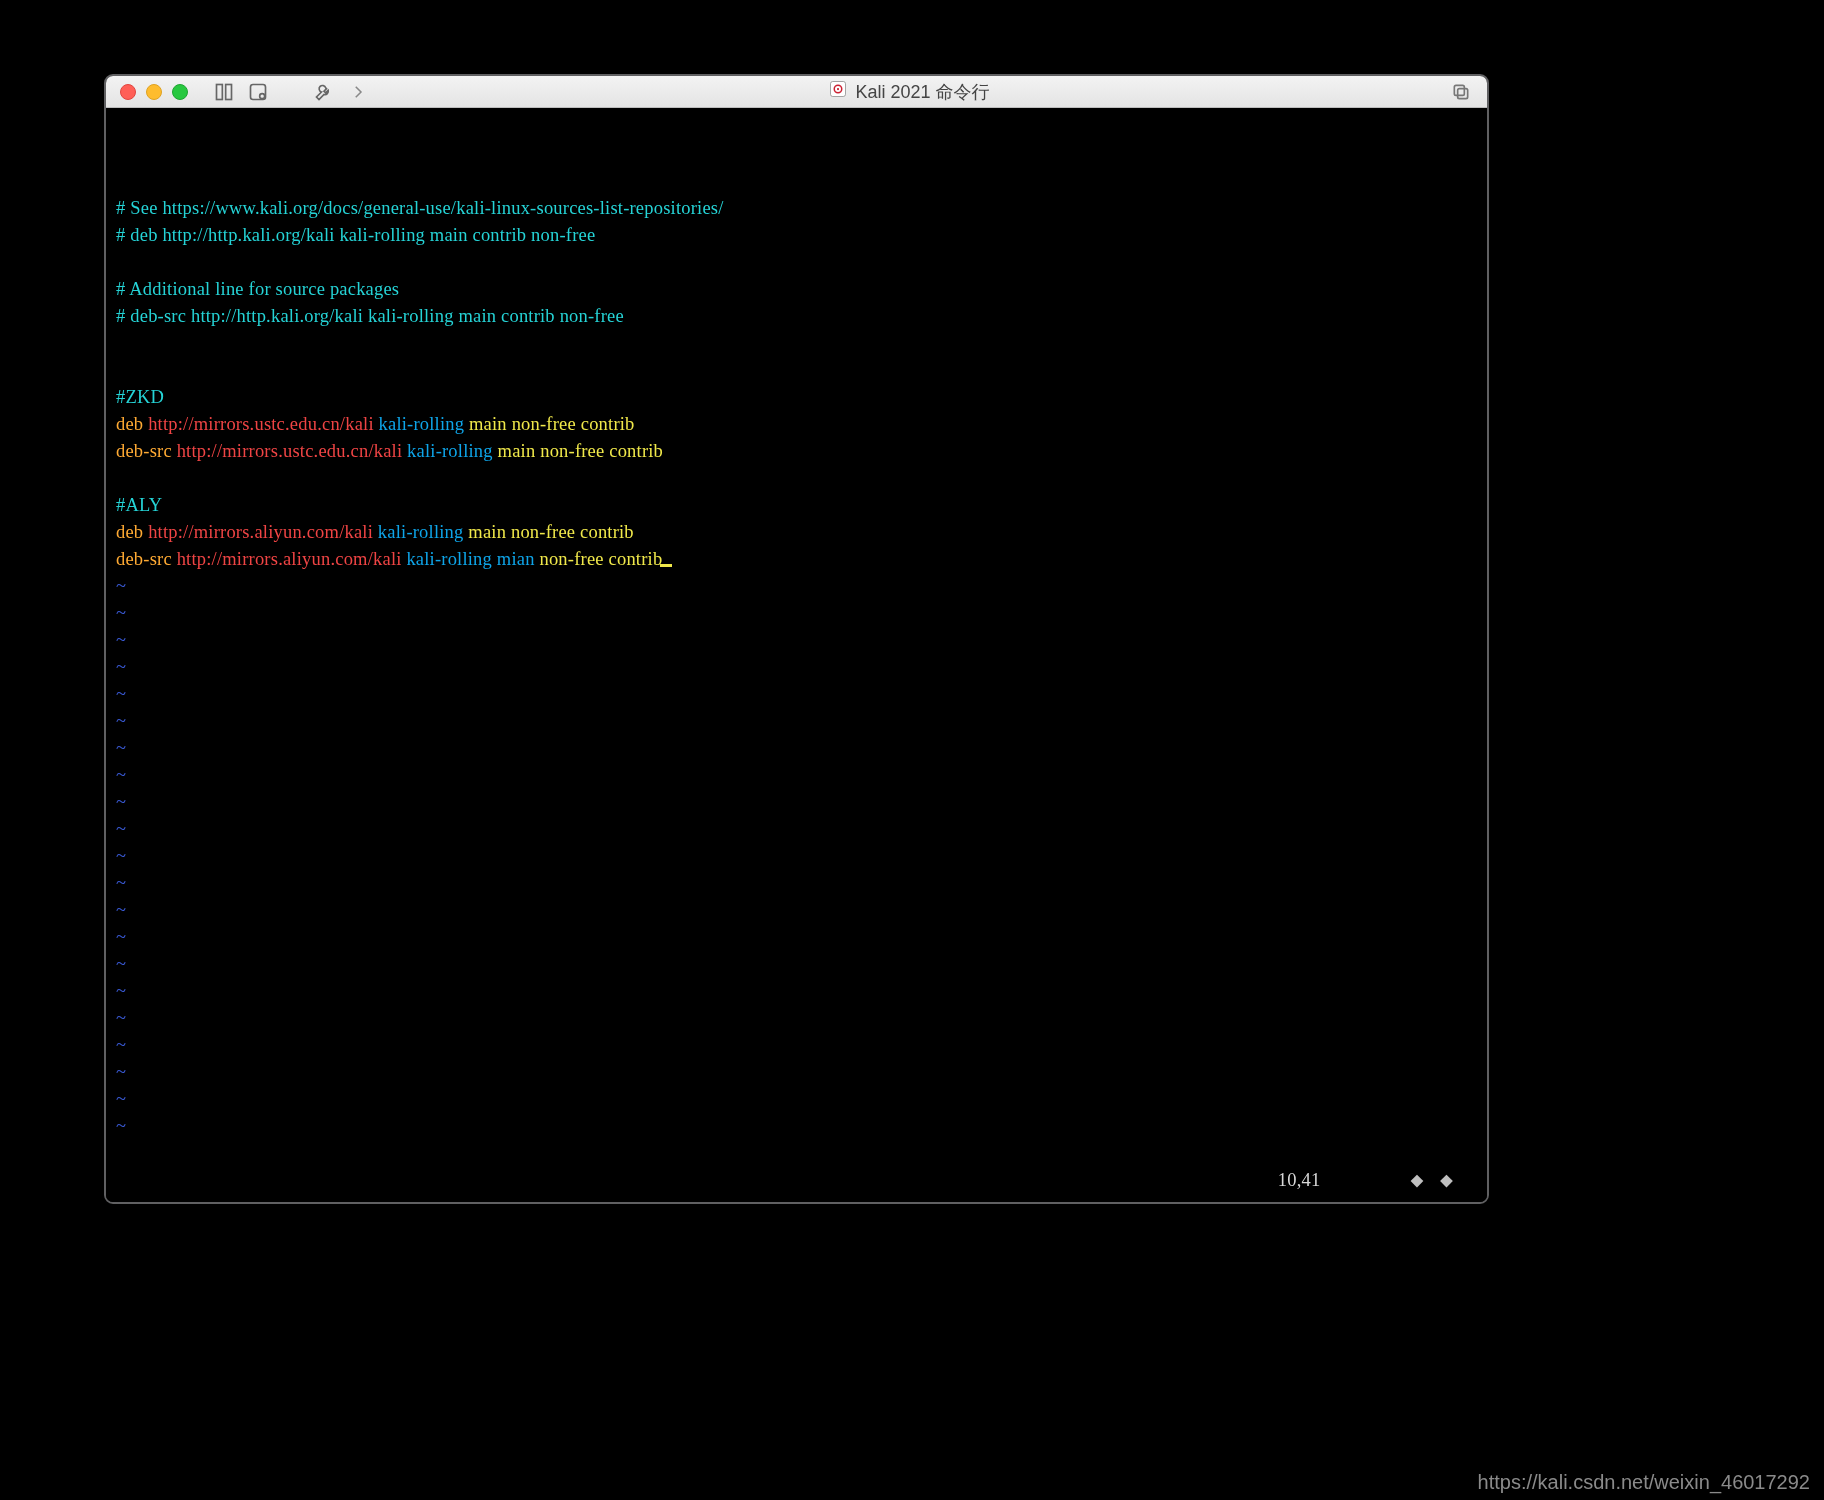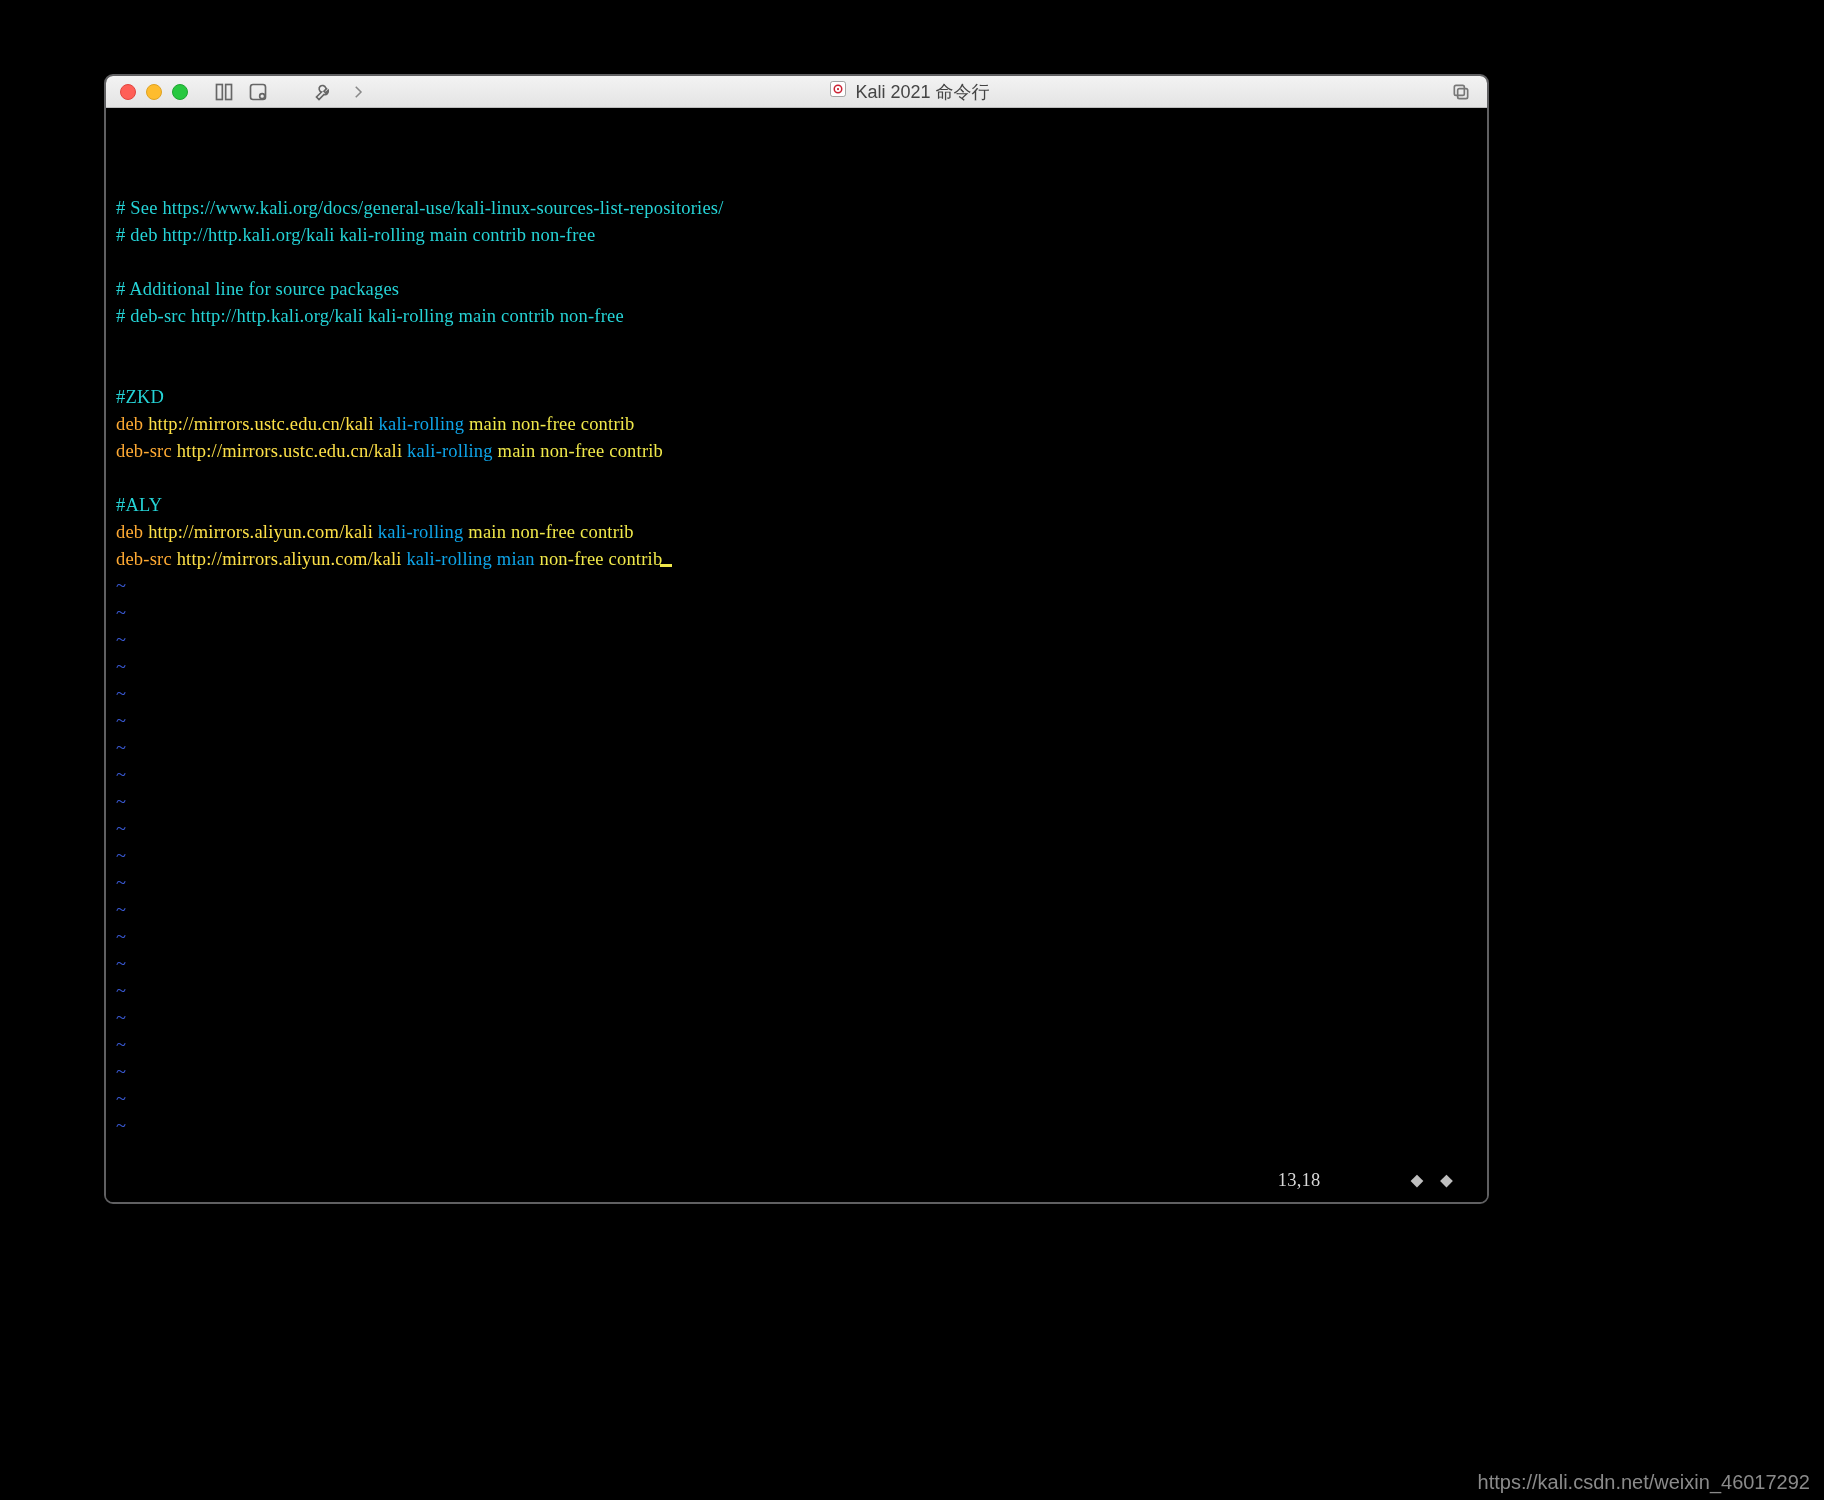--- a/index.html
+++ b/index.html
@@ -38,21 +38,21 @@
 
   .terminal {
     flex:1; background:#000; padding: 6px 10px 8px 10px;
     font-family: Liberation Serif, serif;
     font-size: 18.5px; line-height: 27px; letter-spacing: 0.2px;
     color:#cfcfcf; white-space: pre; position:relative;
   }
   .line { height:27px; }
   .c-comment { color:#25d3d6; }
   .c-deb     { color:#ffaa33;margin-top:8px; }
-  .c-url     { color:#fde047; }
+  .c-url     { color:#ef4444; }
   .c-section { color:#f0e84a; }
   .c-plain   { color:#0ea5e9; }
   .tilde     { color:#3a5bd9; }
   .cursor { display:inline-block; width:12px; height:3px; background:#f0e84a; vertical-align:-2px; margin-left:-2px; }
 
   .statusbar {
     position:absolute; left:0; right:0; bottom:4px;
     display:flex; justify-content:flex-end; align-items:center;
     padding: 0 28px 4px 0; gap: 90px;
     font-family: inherit; color:#d8d8d8; font-size:18.5px;
@@ -119,19 +119,19 @@
             <rect x="4" y="4" width="12" height="12" rx="2"></rect>
             <rect x="8" y="8" width="12" height="12" rx="2"></rect>
           </svg>
       </div>
     </div>
   </div>
 
   <div class="terminal" id="terminal">
     
     <div class="line"><span class="c-comment"># See https://www.kali.org/docs/general-use/kali-linux-sources-list-repositories/</span></div><div class="line"><span class="c-comment"># deb http://http.kali.org/kali kali-rolling main contrib non-free</span></div><div class="line">&nbsp;</div><div class="line"><span class="c-comment"># Additional line for source packages</span></div><div class="line"><span class="c-comment"># deb-src http://http.kali.org/kali kali-rolling main contrib non-free</span></div><div class="line">&nbsp;</div><div class="line">&nbsp;</div><div class="line"><span class="c-comment">#ZKD</span></div><div class="line"><span class="c-deb">deb </span><span class="c-url">http://mirrors.ustc.edu.cn/kali</span><span class="c-plain"> kali-rolling </span><span class="c-section">main non-free contrib</span></div><div class="line"><span class="c-deb">deb-src </span><span class="c-url">http://mirrors.ustc.edu.cn/kali</span><span class="c-plain"> kali-rolling </span><span class="c-section">main non-free contrib</span></div><div class="line">&nbsp;</div><div class="line"><span class="c-comment">#ALY</span></div><div class="line"><span class="c-deb">deb </span><span class="c-url">http://mirrors.aliyun.com/kali</span><span class="c-plain"> kali-rolling </span><span class="c-section">main non-free contrib</span></div><div class="line"><span class="c-deb">deb-src </span><span class="c-url">http://mirrors.aliyun.com/kali</span><span class="c-plain"> kali-rolling mian </span><span class="c-section">non-free contrib</span><span class="cursor"></span></div><div class="line tilde">~</div><div class="line tilde">~</div><div class="line tilde">~</div><div class="line tilde">~</div><div class="line tilde">~</div><div class="line tilde">~</div><div class="line tilde">~</div><div class="line tilde">~</div><div class="line tilde">~</div><div class="line tilde">~</div><div class="line tilde">~</div><div class="line tilde">~</div><div class="line tilde">~</div><div class="line tilde">~</div><div class="line tilde">~</div><div class="line tilde">~</div><div class="line tilde">~</div><div class="line tilde">~</div><div class="line tilde">~</div><div class="line tilde">~</div><div class="line tilde">~</div><div class="statusbar">
-      <span>13,18</span>
+      <span>10,41</span>
       <span class="sb-icons">⬥ ⬥</span>
     </div>
   </div>
 </div>
 
 <div class="watermark">https://kali.csdn.net/weixin_46017292</div>
 
 </body></html>

